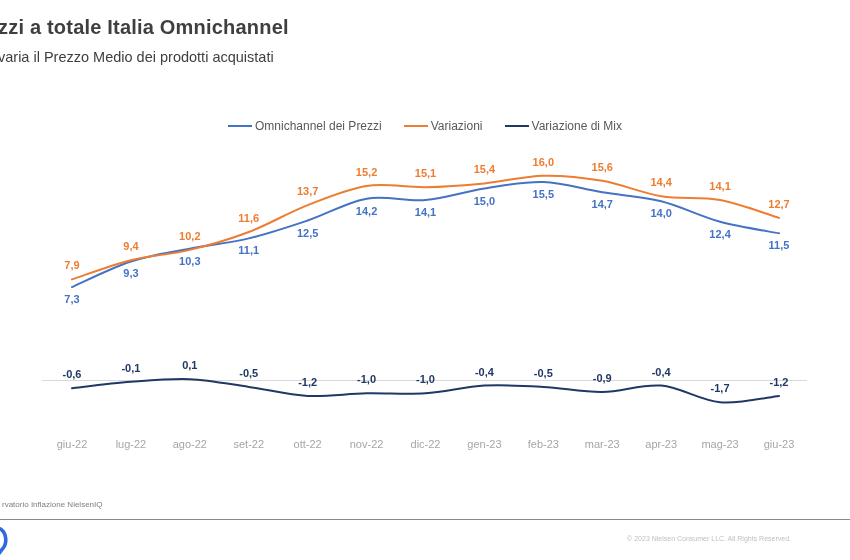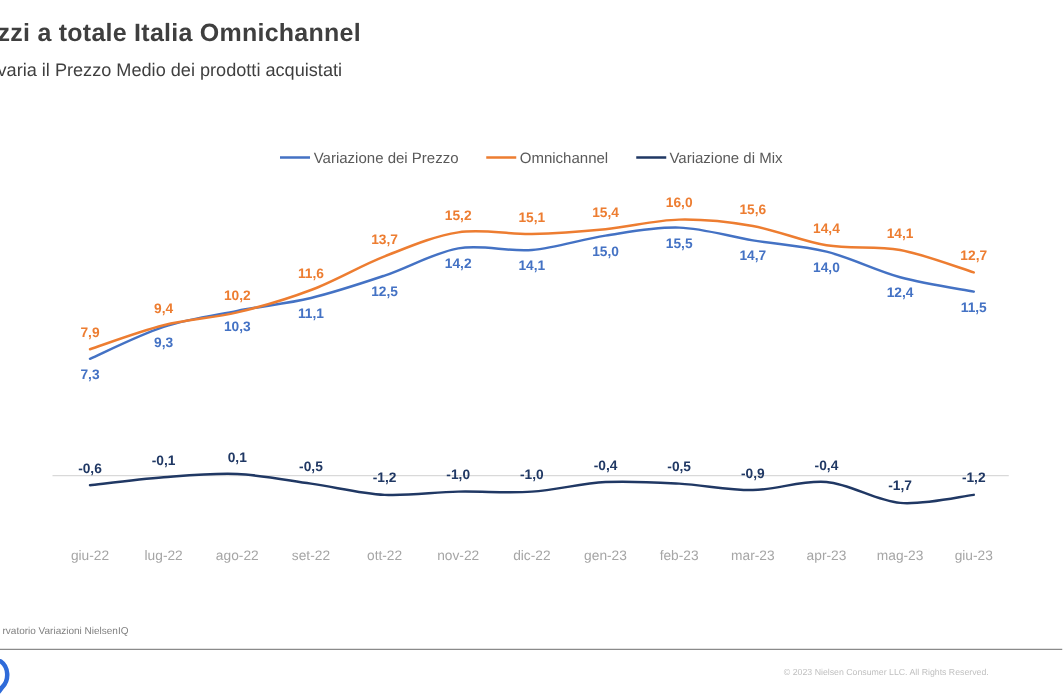--- a/index.html
+++ b/index.html
@@ -24,25 +24,25 @@
 <body>
 
 <div class="canvas">
 
   <div class="title">zzi a totale Italia Omnichannel</div>
   <div class="subtitle">varia il Prezzo  Medio dei prodotti acquistati</div>
 
   <div class="legend" id="legend">
       <div class="legend-item">
         <span class="legend-swatch" style="background: rgb(68, 114, 196);"></span>
-        <span>Variazione dei Prezzo</span>
+        <span>Omnichannel dei Prezzi</span>
       </div>
       <div class="legend-item">
         <span class="legend-swatch" style="background: rgb(237, 125, 49);"></span>
-        <span>Omnichannel</span>
+        <span>Variazioni</span>
       </div>
       <div class="legend-item">
         <span class="legend-swatch" style="background: rgb(32, 56, 100);"></span>
         <span>Variazione di Mix</span>
       </div>
     </div>
 
   <svg id="chart-svg" class="chart-svg" width="850" height="470" viewBox="0 0 850 470">
       <line x1="42" y1="380.5" x2="807" y2="380.5" stroke="#d9d9d9" stroke-width="1"></line>
       <text x="72" y="448" text-anchor="middle" font-size="11" fill="#a6a6a6" font-family="&quot;Liberation Sans&quot;, sans-serif">giu-22</text>
@@ -95,21 +95,21 @@
       <text x="366.5835" y="383.3" text-anchor="middle" font-size="11" font-weight="bold" fill="#203864" font-family="&quot;Liberation Sans&quot;, sans-serif">-1,0</text>
       <text x="425.5002" y="383.3" text-anchor="middle" font-size="11" font-weight="bold" fill="#203864" font-family="&quot;Liberation Sans&quot;, sans-serif">-1,0</text>
       <text x="484.4169" y="375.62" text-anchor="middle" font-size="11" font-weight="bold" fill="#203864" font-family="&quot;Liberation Sans&quot;, sans-serif">-0,4</text>
       <text x="543.3335999999999" y="376.9" text-anchor="middle" font-size="11" font-weight="bold" fill="#203864" font-family="&quot;Liberation Sans&quot;, sans-serif">-0,5</text>
       <text x="602.2503" y="382.02" text-anchor="middle" font-size="11" font-weight="bold" fill="#203864" font-family="&quot;Liberation Sans&quot;, sans-serif">-0,9</text>
       <text x="661.167" y="375.62" text-anchor="middle" font-size="11" font-weight="bold" fill="#203864" font-family="&quot;Liberation Sans&quot;, sans-serif">-0,4</text>
       <text x="720.0837" y="392.26" text-anchor="middle" font-size="11" font-weight="bold" fill="#203864" font-family="&quot;Liberation Sans&quot;, sans-serif">-1,7</text>
       <text x="779.0004" y="385.86" text-anchor="middle" font-size="11" font-weight="bold" fill="#203864" font-family="&quot;Liberation Sans&quot;, sans-serif">-1,2</text>
     </svg>
 
-  <div class="footer-source">rvatorio Variazioni NielsenIQ</div>
+  <div class="footer-source">rvatorio Inflazione NielsenIQ</div>
   <div class="footer-divider"></div>
 
   <svg class="logo-fragment" width="16" height="34" viewBox="0 0 16 34">
     <path d="M 0.5 2 C 7 6.5, 7.5 17, 2 22.5 C 0.5 24, -0.5 26.5, -2.5 28" fill="none" stroke="#2f6bd9" stroke-width="3.6" stroke-linecap="round"></path>
   </svg>
 
   <div class="copyright">© 2023  Nielsen Consumer LLC. All Rights Reserved.</div>
 
 </div>
 

